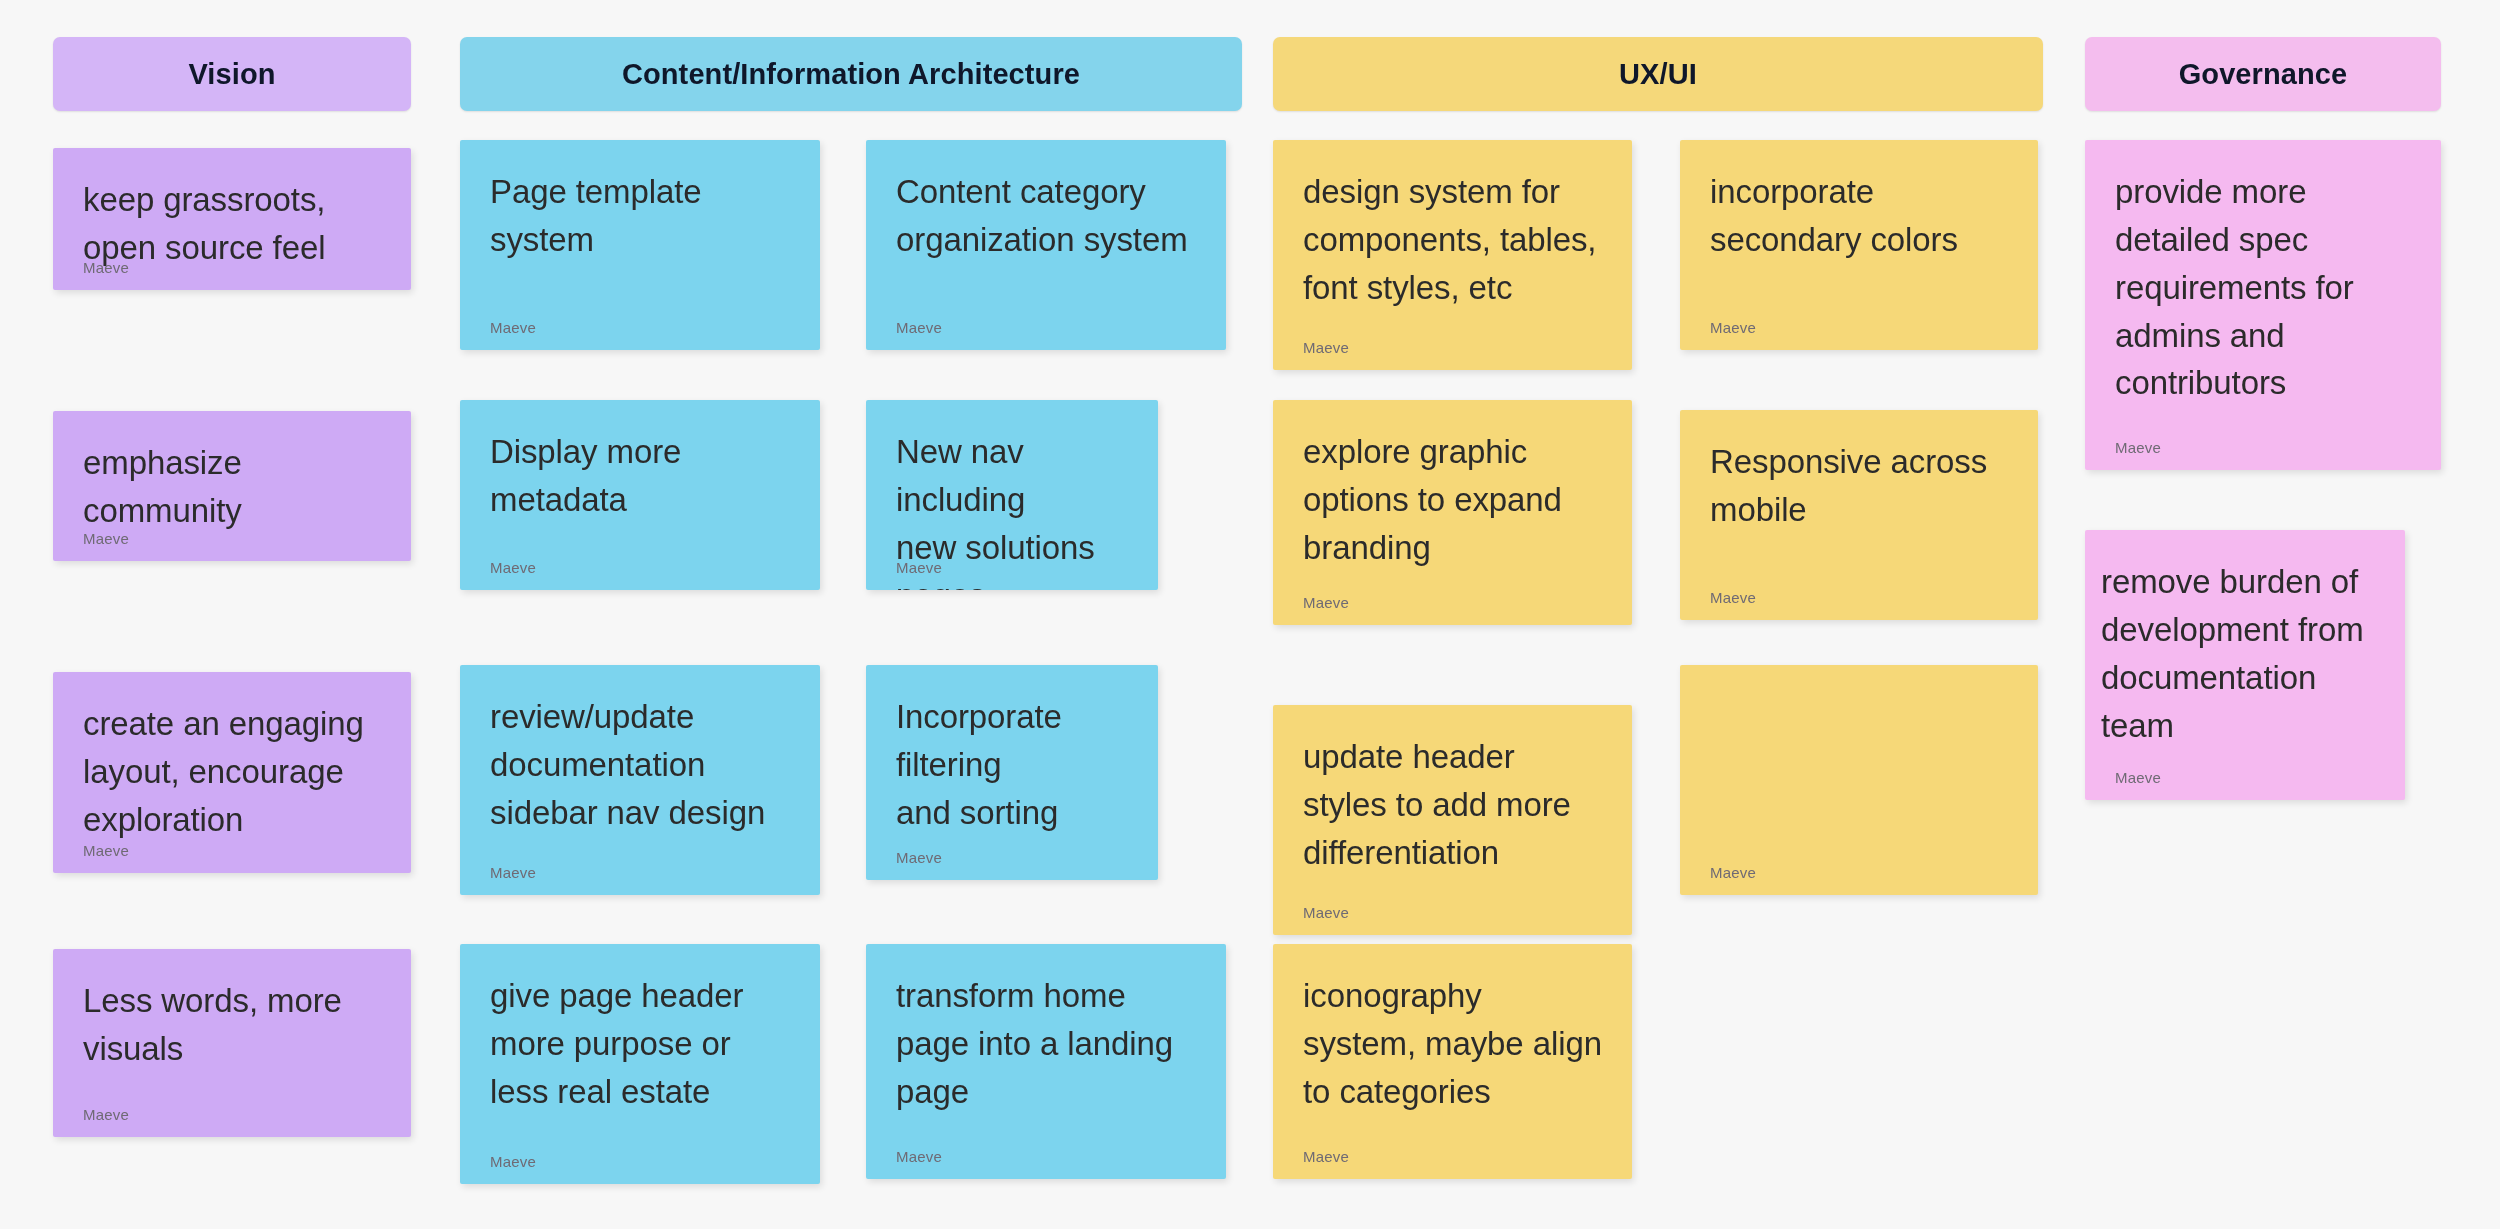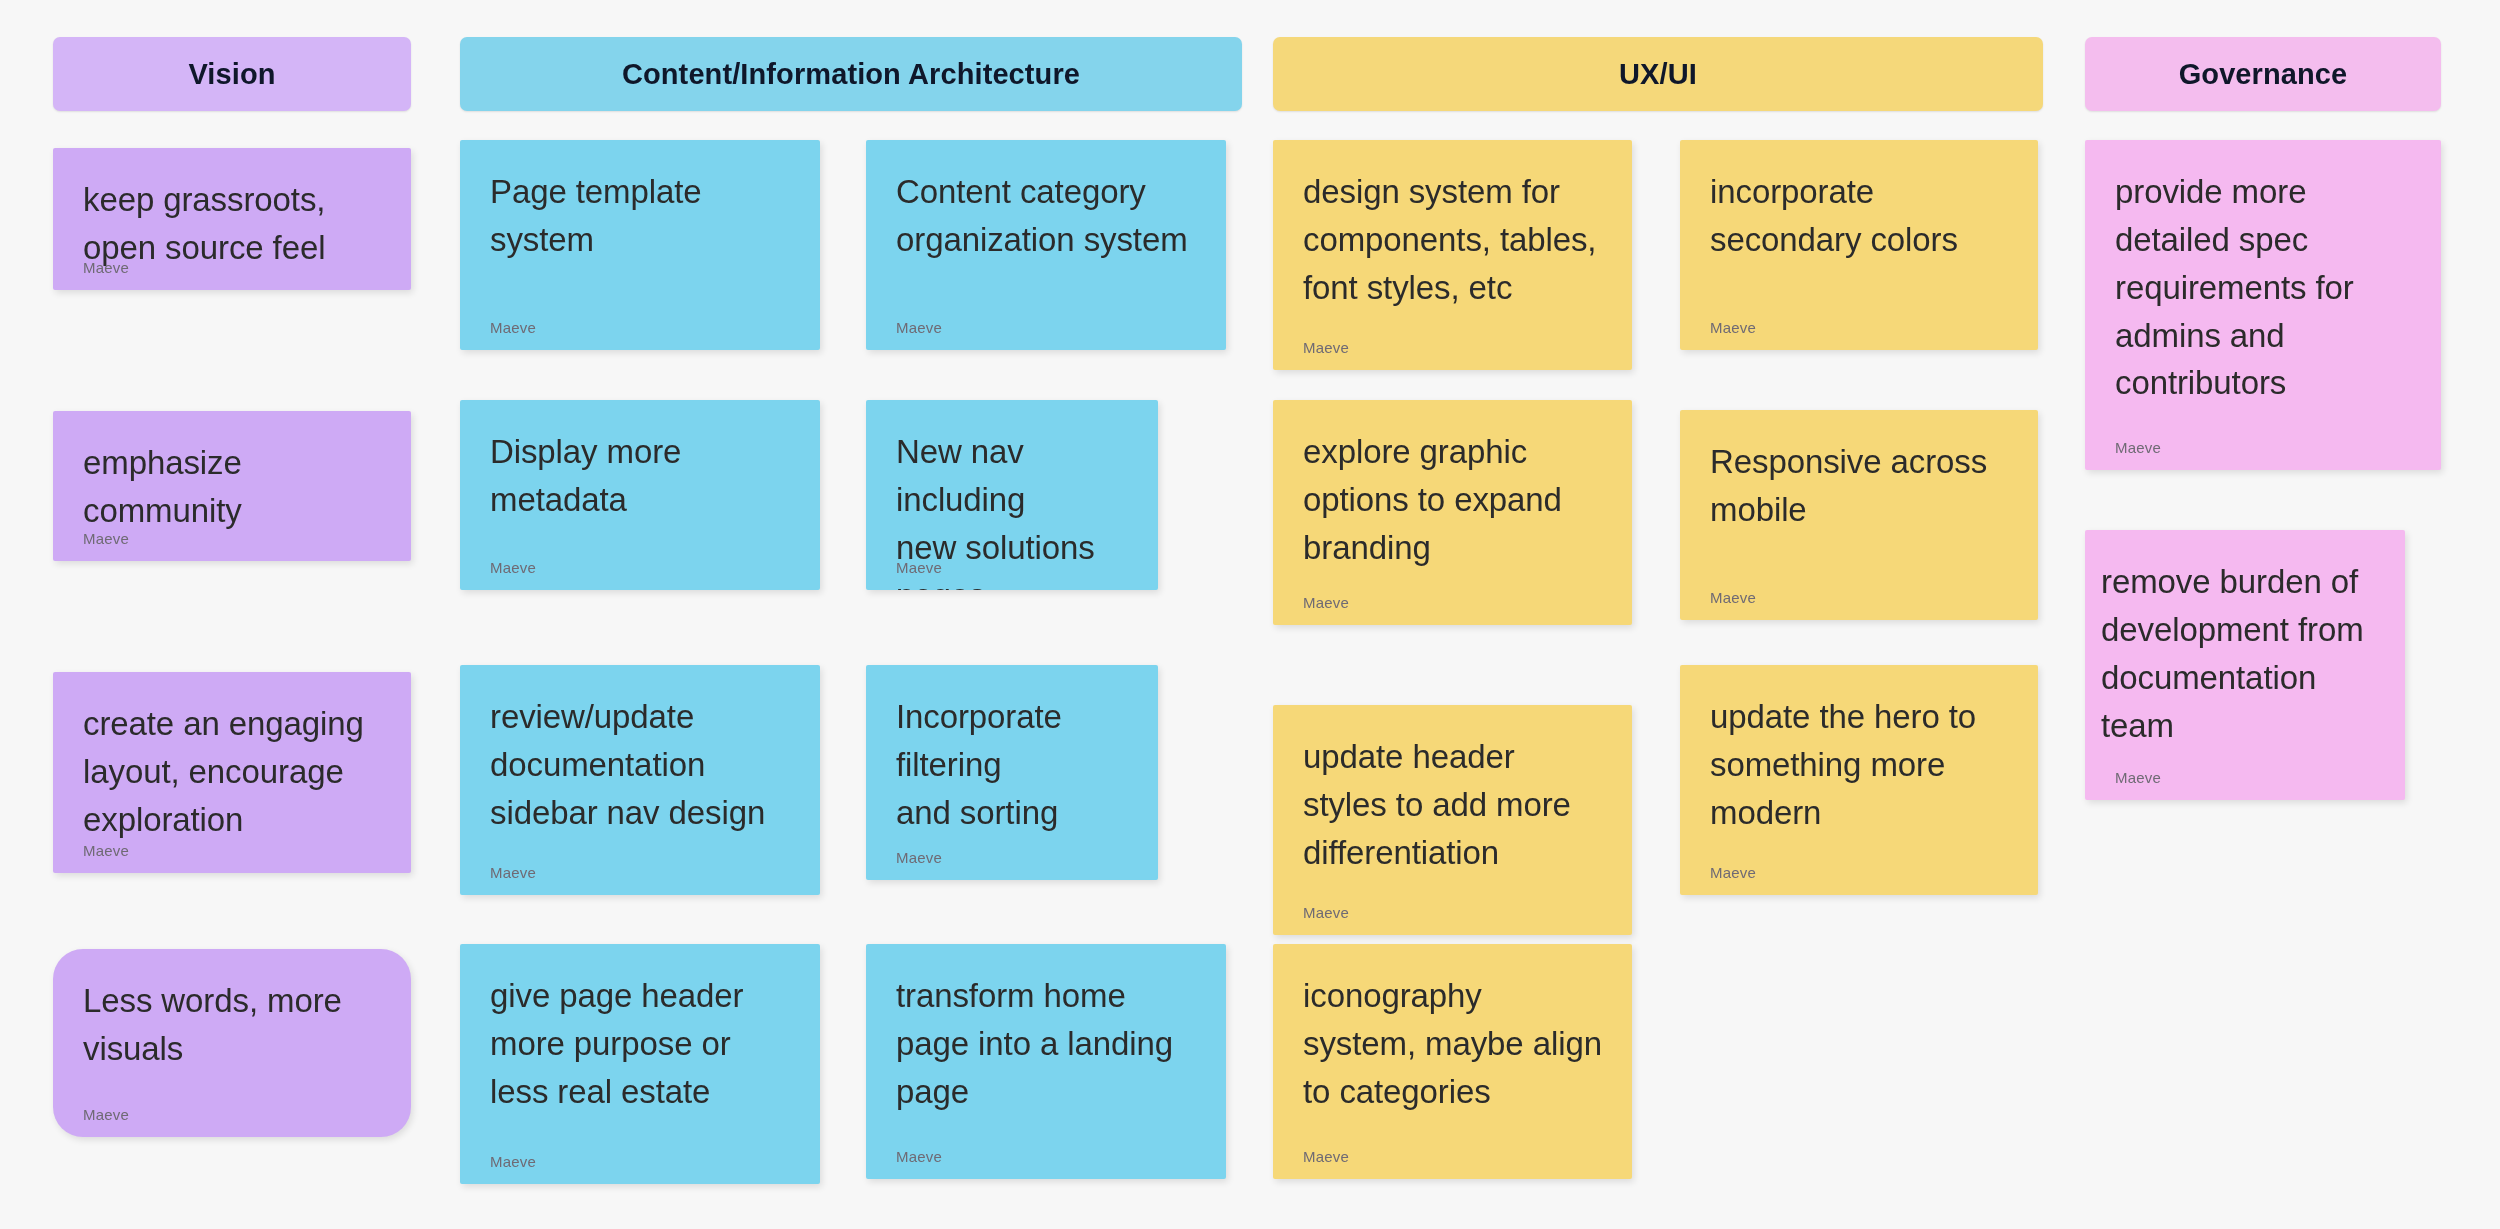--- a/index.html
+++ b/index.html
@@ -82,21 +82,21 @@
       <div class="note-text">emphasize
 community</div>
       <div class="note-author">Maeve</div>
     </div>
     <div class="note" style="left: 53px; top: 672px; width: 358px; height: 201px; background: rgb(206, 170, 245);">
       <div class="note-text">create an engaging
 layout, encourage
 exploration</div>
       <div class="note-author">Maeve</div>
     </div>
-    <div class="note" style="left: 53px; top: 949px; width: 358px; height: 188px; background: rgb(206, 170, 245); border-radius: 30px;">
+    <div class="note" style="left: 53px; top: 949px; width: 358px; height: 188px; background: rgb(206, 170, 245);">
       <div class="note-text">Less words, more
 visuals</div>
       <div class="note-author">Maeve</div>
     </div>
     <div class="col-header" style="left: 460px; top: 37px; width: 782px; height: 74px; background: rgb(132, 212, 236);">
       <span>Content/Information Architecture</span>
     </div>
     <div class="note" style="left: 460px; top: 140px; width: 360px; height: 210px; background: rgb(124, 212, 238);">
       <div class="note-text">Page template
 system</div>
@@ -171,23 +171,20 @@
       <div class="note-text">incorporate
 secondary colors</div>
       <div class="note-author">Maeve</div>
     </div>
     <div class="note" style="left: 1680px; top: 410px; width: 358px; height: 210px; background: rgb(246, 216, 120);">
       <div class="note-text">Responsive across
 mobile</div>
       <div class="note-author">Maeve</div>
     </div>
     <div class="note" style="left: 1680px; top: 665px; width: 358px; height: 230px; background: rgb(246, 216, 120);">
-      <div class="note-text">update the hero to
-something more
-modern</div>
       <div class="note-author">Maeve</div>
     </div>
     <div class="col-header" style="left: 2085px; top: 37px; width: 356px; height: 74px; background: rgb(244, 189, 238);">
       <span>Governance</span>
     </div>
     <div class="note" style="left: 2085px; top: 140px; width: 356px; height: 330px; background: rgb(245, 185, 240);">
       <div class="note-text">provide more
 detailed spec
 requirements for
 admins and

